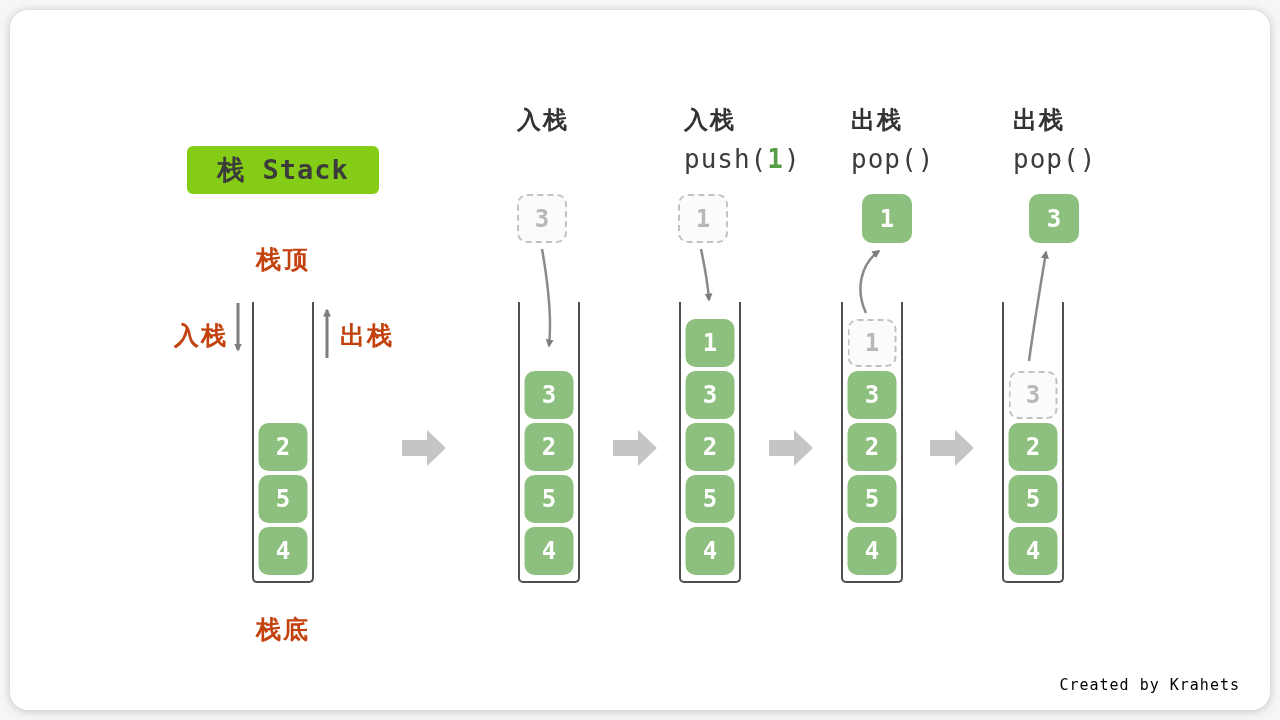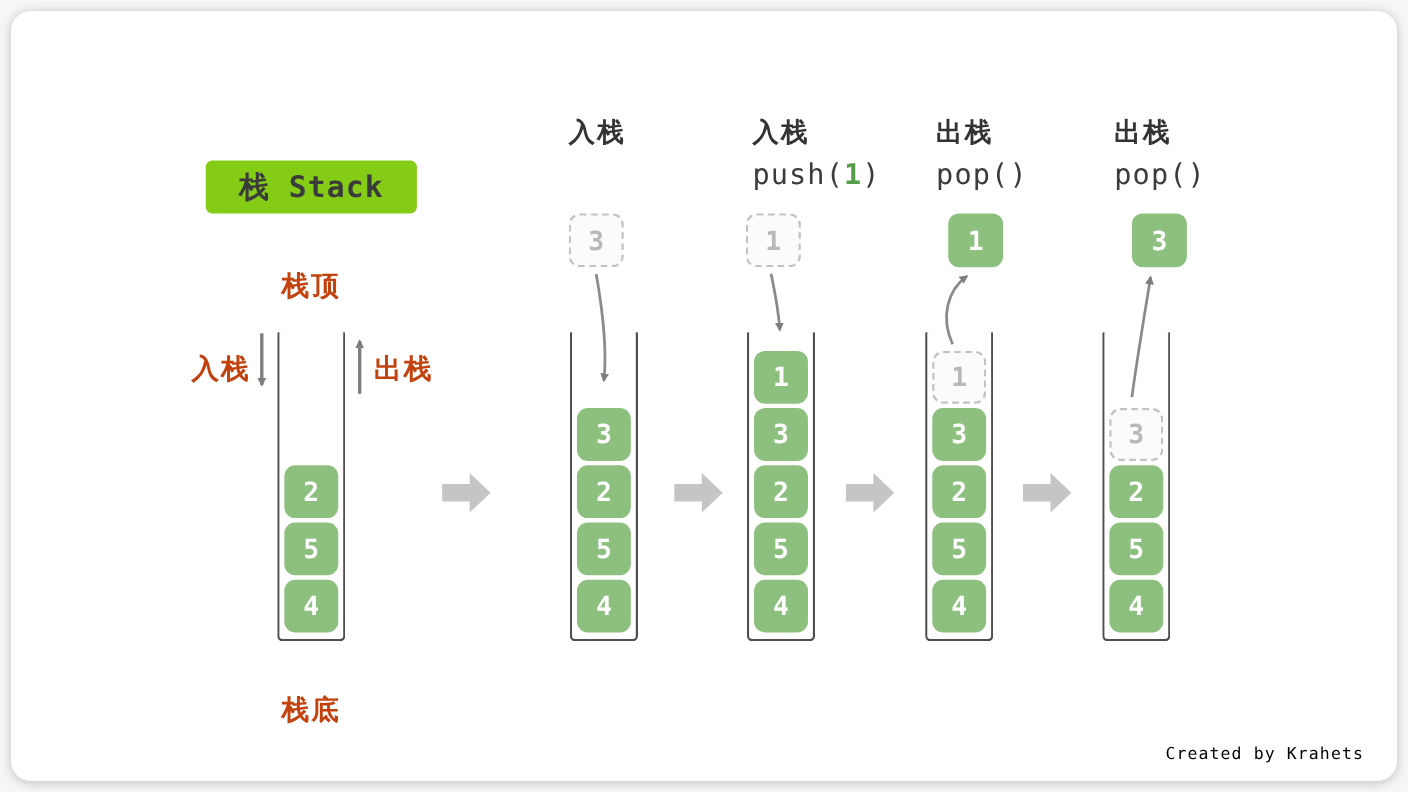--- a/index.html
+++ b/index.html
@@ -33,21 +33,21 @@
 
   
   .cn-label {
     font-weight: bold;
     font-size: 25px;
     color: #c2410c;
     letter-spacing: 2px;
     white-space: nowrap;
   }
   .lbl-top    { left: 252px; top: 243px; width: 62px; text-align: center; }
-  .lbl-bottom { left: 252px; top: 629px; width: 62px; text-align: center; }
+  .lbl-bottom { left: 252px; top: 613px; width: 62px; text-align: center; }
   .lbl-push   { left: 158px; top: 319px; width: 70px; text-align: right; }
   .lbl-pop    { left: 340px; top: 319px; width: 70px; text-align: left; }
 
   
   .op-header { top: 104px; width: 160px; }
   .op-name {
     font-weight: bold; font-size: 24px; color: #333333;
     letter-spacing: 2px; display: block;
   }
   .op-code {

